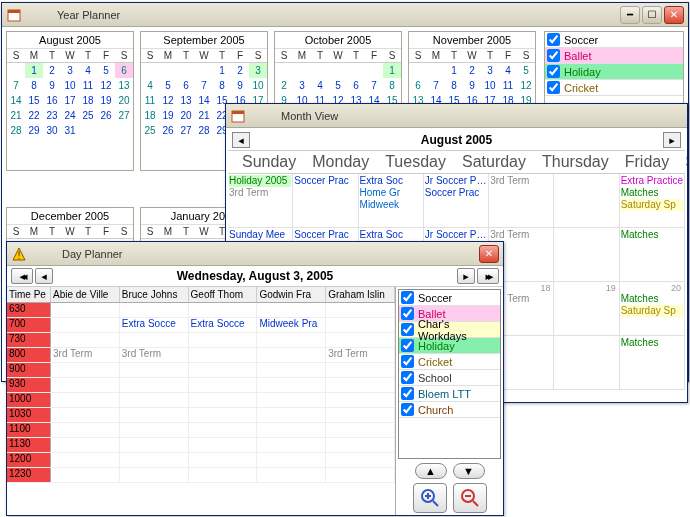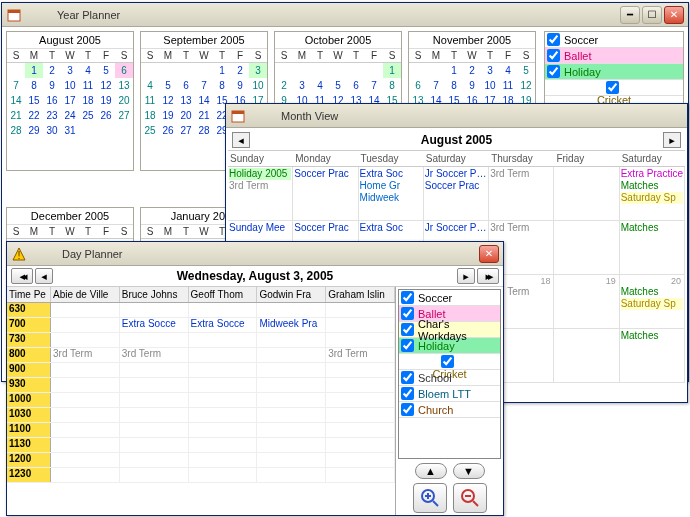--- a/index.html
+++ b/index.html
@@ -29,34 +29,34 @@
 .mm-body .pink { background:#ffccee; }
 .mm-body .blue { color:#0033cc; }
 .mm-body .teal { color:#008080; }
 
 .category-panel { border: 1px solid #aca899; background:#fff; margin-left:6px; width: 140px; }
 .cat-row { display:flex; align-items:center; border-bottom:1px solid #e0e0e0; padding:1px 2px; height:16px; }
 .cat-row input { margin-right:4px; }
 .cat-row.soccer { background:#fff; }
 .cat-row.ballet { color:#cc0066; background:#ffccee; }
 .cat-row.holiday { color:#008000; background:#86efac; }
-.cat-row.cricket { color:#806000;flex-direction:column; }
+.cat-row.cricket { color:#806000; }
 .cat-row.char { color:#000; background:#ffffcc; }
 .cat-row.school { color:#333; }
 .cat-row.bloem { color:#006080; }
 .cat-row.church { color:#804000; }
 
 
 #month-view { left: 225px; top: 103px; width: 463px; height: 300px; }
 #month-view .content { height: calc(100% - 24px); padding:2px; overflow:hidden; }
 .mv-nav { display:flex; align-items:center; justify-content:space-between; padding:2px 4px; }
 .mv-nav-btn { width:18px; height:16px; border:1px solid #888; background:#f0f0f0; display:flex; align-items:center; justify-content:center; cursor:pointer; }
 .mv-title { font-weight:bold; font-size:12px; }
 .mv-grid-head { display:grid; grid-template-columns: repeat(7,1fr); border-top:1px solid #ccc; border-bottom:1px solid #ccc; }
-.mv-grid-head span { padding:2px; font-size:10px; color:#555; }
+.mv-grid-head span { padding:2px; font-size:16px; color:#555;margin-left:12px; }
 .mv-grid { display:grid; grid-template-columns: repeat(7,1fr); }
 .mv-cell { border-right:1px solid #e0e0e0; border-bottom:1px solid #e0e0e0; min-height:54px; padding:1px; font-size:10px; overflow:hidden; }
 .mv-cell .dn { color:#999; font-size:9px; text-align:right; padding-right:2px; }
 .ev { white-space:nowrap; overflow:hidden; text-overflow:ellipsis; font-size:10px; line-height:12px; }
 .ev.soccer { color:#0033cc; }
 .ev.holiday { color:#008000; background:#ccffcc; }
 .ev.term { color:#888; }
 .ev.match { color:#008000; }
 .ev.extra { color:#cc00cc; }
 .ev.sat { color:#aa8800; background:#ffffcc; }
@@ -72,21 +72,21 @@
 .nav-arrow { width:18px; height:16px; border:1px solid #888; background:linear-gradient(#fff,#e0e0e0); display:flex; align-items:center; justify-content:center; cursor:pointer; border-radius:2px; }
 .nav-arrow2 { width:22px; height:16px; border:1px solid #888; background:linear-gradient(#fff,#e0e0e0); display:flex; align-items:center; justify-content:center; cursor:pointer; border-radius:2px; letter-spacing:-3px; }
 .dp-date { flex:1; text-align:center; font-weight:bold; font-size:12px; }
 .dp-body { display:flex; flex:1; overflow:hidden; }
 .dp-grid { flex:1; overflow:hidden; }
 .dp-head { display:grid; grid-template-columns: 44px repeat(5,1fr); border-bottom:1px solid #aaa; background:#f0f0f0; }
 .dp-head span { padding:2px; border-right:1px solid #ccc; font-size:10px; white-space:nowrap; overflow:hidden; }
 .dp-rows { }
 .dp-row { display:grid; grid-template-columns: 44px repeat(5,1fr); border-bottom:1px solid #eee; height:15px; }
 .dp-row span { border-right:1px solid #eee; padding:0 2px; font-size:10px; white-space:nowrap; overflow:hidden; }
-.dp-row .tcell { background:#fde047; border-right:1px solid #aaa;font-weight:bold; }
+.dp-row .tcell { background:#ef4444; border-right:1px solid #aaa; }
 .dp-side { width:108px; border-left:1px solid #aaa; display:flex; flex-direction:column; }
 .dp-cats { flex:1; border:1px solid #888; margin:2px; background:#fff; }
 .dp-ctrls { padding:2px; display:flex; flex-direction:column; gap:4px; align-items:center; }
 .ud-btns { display:flex; gap:6px; }
 .ud-btn { width:32px; height:16px; border:1px solid #888; border-radius:8px; background:linear-gradient(#fff,#ddd); display:flex; align-items:center; justify-content:center; cursor:pointer; }
 .zoom-btns { display:flex; gap:6px; }
 .zoom-btn { width:34px; height:30px; border:1px solid #888; border-radius:4px; background:linear-gradient(#fff,#e0e0e0); display:flex; align-items:center; justify-content:center; cursor:pointer; }
 
 svg { display:block; }
 </style>

